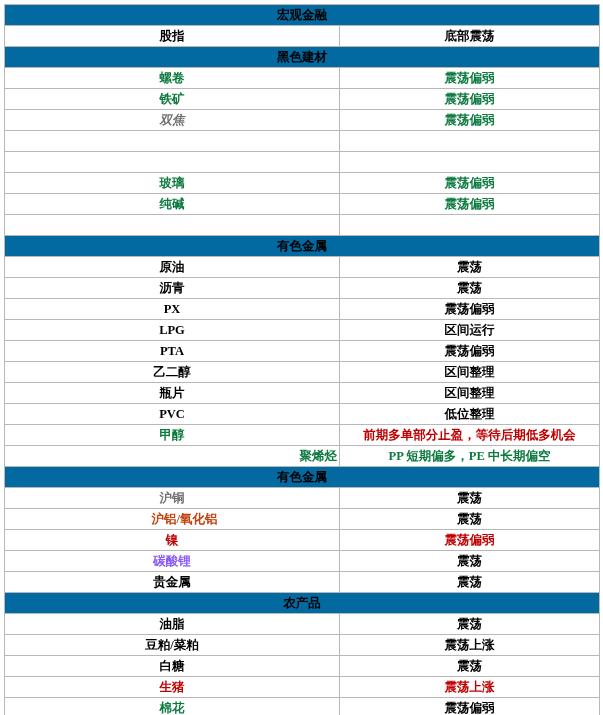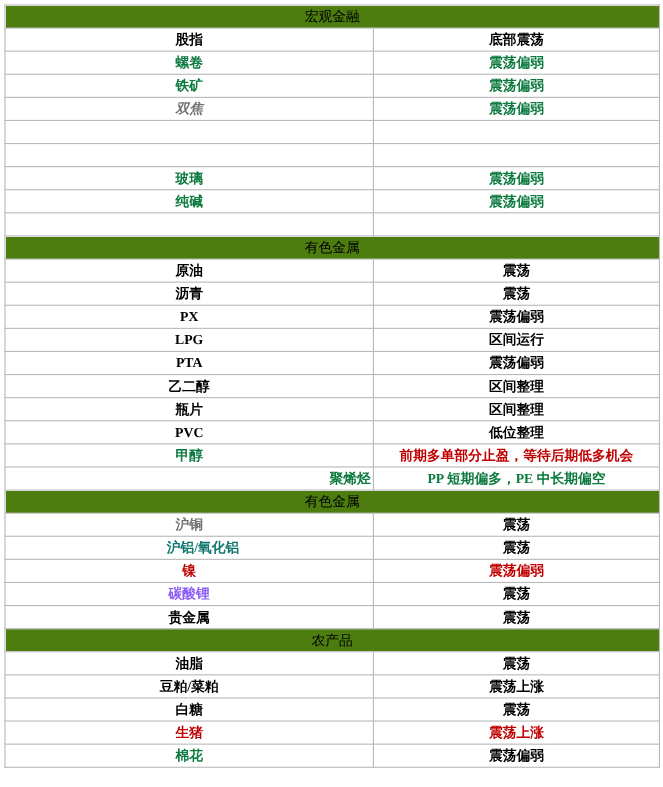--- a/index.html
+++ b/index.html
@@ -32,22 +32,22 @@
     vertical-align: middle;
     padding: 0 2px;
     line-height: 18px;
     overflow: hidden;
     white-space: nowrap;
   }
   col.c1 { width: 335px; }
   col.c2 { width: 260px; }
 
   .section-row td {
-    background: #4d7c0f;
-    font-weight: normal;
+    background: #0369a1;
+    font-weight: bold;
     font-size: 12.5px;
   }
   .name {
     font-weight: bold;
   }
   .val {
     font-weight: bold;
   }
   .blank td { height: 20px; }
   .tall { font-size: 12px; }
@@ -62,20 +62,23 @@
       <col class="c2">
     </colgroup>
     <tbody id="table-body">
         <tr class="section-row">
           <td colspan="2">宏观金融</td>
         </tr>
         <tr class="">
           <td class="name" style="color: rgb(0, 0, 0);">股指</td>
           <td class="val" style="color: rgb(0, 0, 0);">底部震荡</td>
         </tr>
+        <tr class="section-row">
+          <td colspan="2">黑色建材</td>
+        </tr>
         <tr class="">
           <td class="name" style="color: rgb(13, 122, 63);">螺卷</td>
           <td class="val" style="color: rgb(13, 122, 63);">震荡偏弱</td>
         </tr>
         <tr class="">
           <td class="name" style="color: rgb(13, 122, 63);">铁矿</td>
           <td class="val" style="color: rgb(13, 122, 63);">震荡偏弱</td>
         </tr>
         <tr class="">
           <td class="name" style="color: #737373; font-style: italic;">双焦</td>
@@ -145,21 +148,21 @@
           <td class="val tall" style="color: rgb(13, 122, 63);">PP 短期偏多，PE 中长期偏空</td>
         </tr>
         <tr class="section-row">
           <td colspan="2">有色金属</td>
         </tr>
         <tr class="">
           <td class="name" style="color: #737373;">沪铜</td>
           <td class="val" style="color: rgb(0, 0, 0);">震荡</td>
         </tr>
         <tr class="">
-          <td class="name" style="color: #0f766e; padding-left: 27px;">沪铝/氧化铝</td>
+          <td class="name" style="color: #c2410c; padding-left: 27px;">沪铝/氧化铝</td>
           <td class="val" style="color: rgb(0, 0, 0);">震荡</td>
         </tr>
         <tr class="">
           <td class="name" style="color: rgb(192, 0, 0);">镍</td>
           <td class="val" style="color: rgb(192, 0, 0);">震荡偏弱</td>
         </tr>
         <tr class="">
           <td class="name" style="color: #8b5cf6;">碳酸锂</td>
           <td class="val" style="color: rgb(0, 0, 0);">震荡</td>
         </tr>

